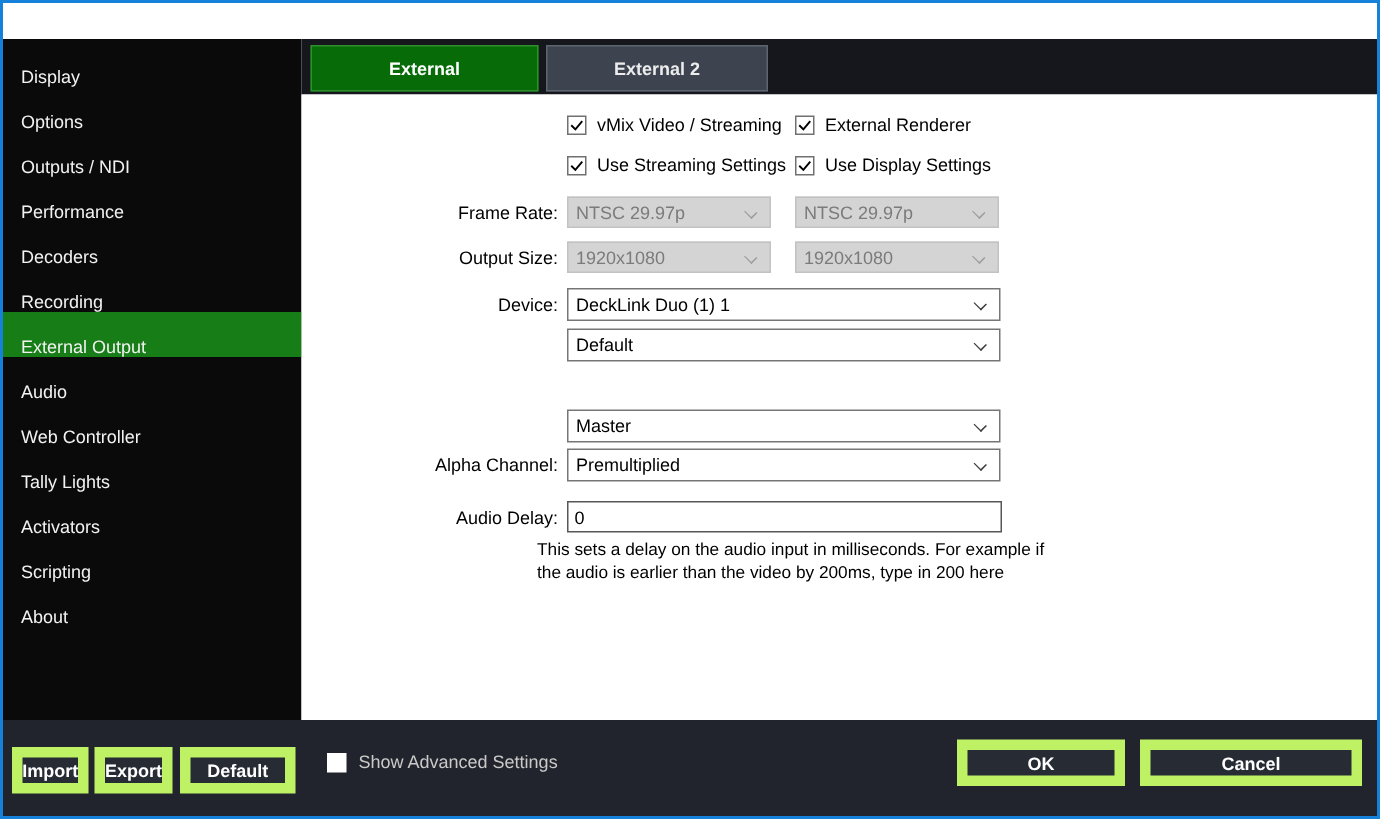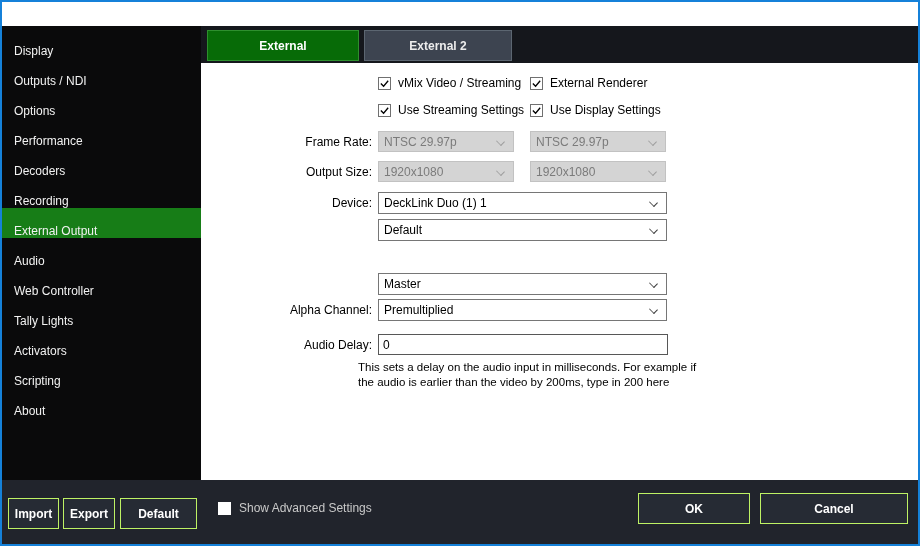--- a/index.html
+++ b/index.html
@@ -114,21 +114,21 @@
     position: absolute; left: 157px; top: 297px; width: 352px;
     color: #000; font-size: 11.5px; line-height: 15px; text-align: left;
   }
   
   .bottombar {
     position: absolute; left: 0; top: 478px; width: 916px; height: 64px;
     background: #21242c;
   }
   .dark-btn {
     position: absolute; top: 18px; height: 31px;
-    background: #262b34; border: 1px solid #bef264;
+    background: #262b34; border: 7px solid #bef264;
     color: #fff; font-weight: bold; font-size: 12px;
     display: flex; align-items: center; justify-content: center;
     cursor: pointer; font-family: "Liberation Sans", sans-serif;
   }
   .adv-wrap {
     position: absolute; left: 216px; top: 21px;
     display: flex; align-items: center; cursor: pointer;
   }
   .adv-box { width: 13px; height: 13px; background: #fff; flex: none; }
   .adv-label { margin-left: 8px; color: #c9c9c9; }
@@ -138,24 +138,24 @@
 
 <div class="window">
 
 
   <div class="sidebar">
     <div class="sidebar-list">
       <div class="side-item">
           <span>Display</span>
         </div>
       <div class="side-item">
+          <span>Options</span>
+        </div>
+      <div class="side-item">
           <span>Outputs / NDI</span>
-        </div>
-      <div class="side-item">
-          <span>Options</span>
         </div>
       <div class="side-item">
           <span>Performance</span>
         </div>
       <div class="side-item">
           <span>Decoders</span>
         </div>
       <div class="side-item">
           <span>Recording</span>
         </div>

